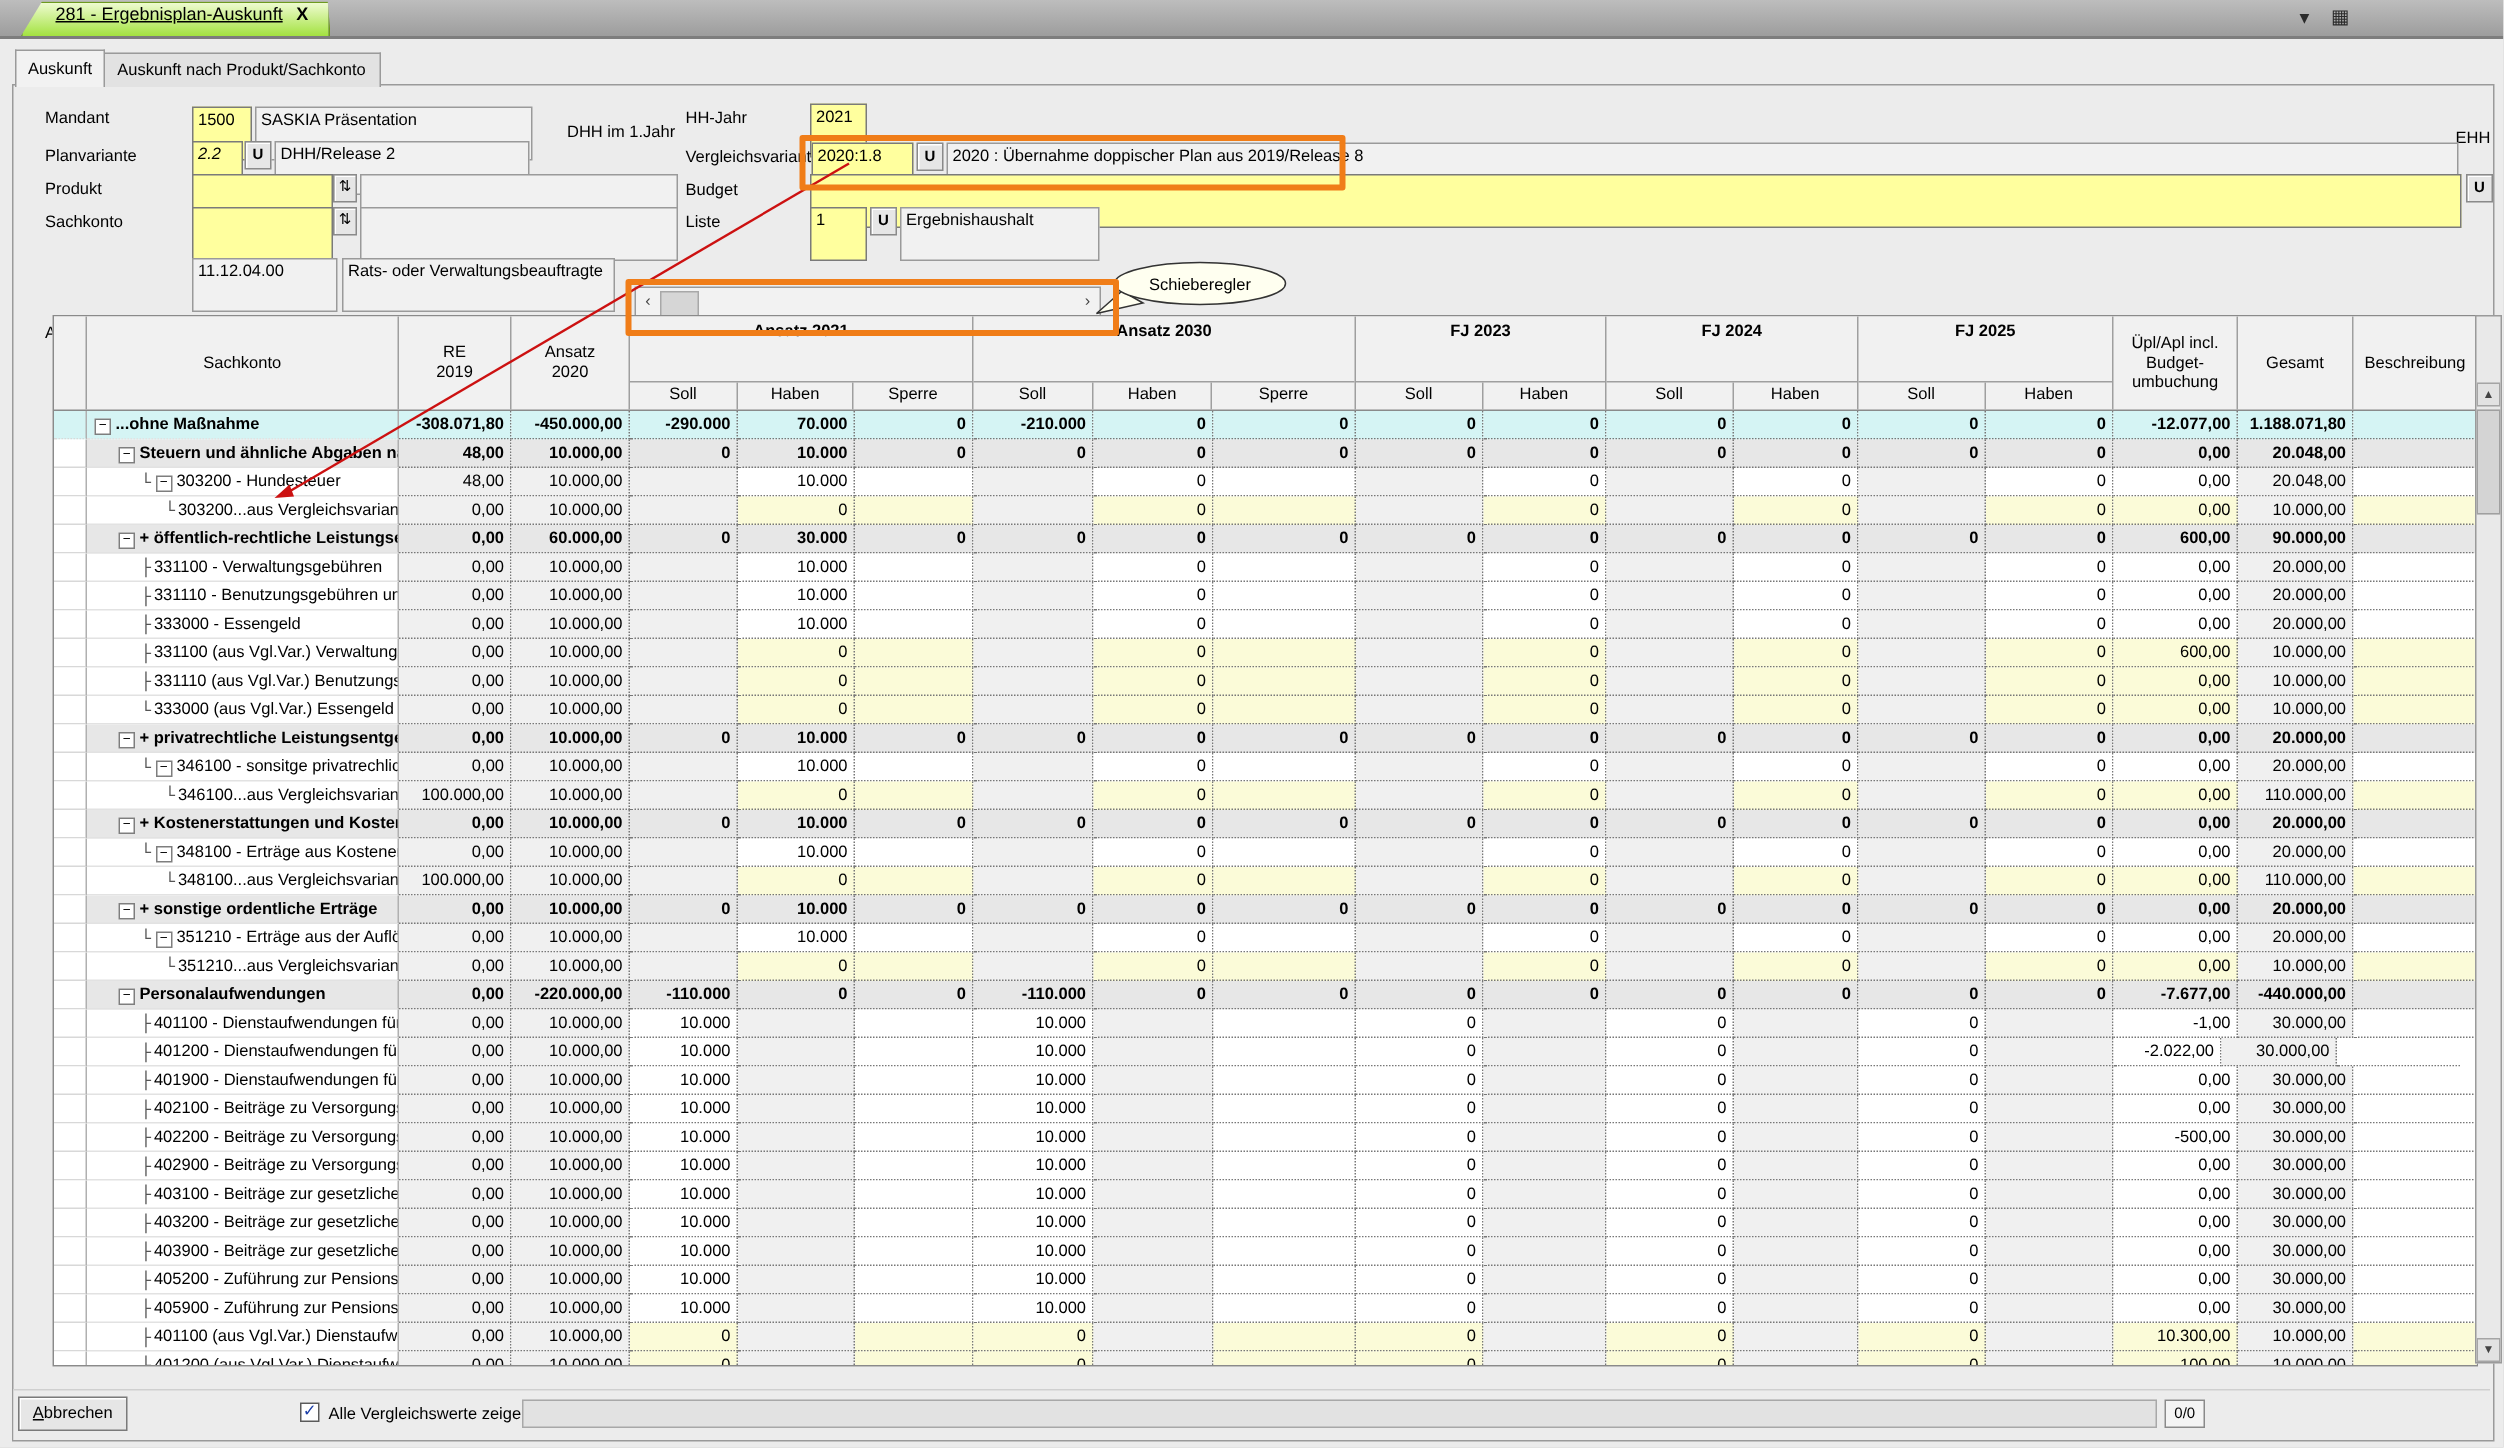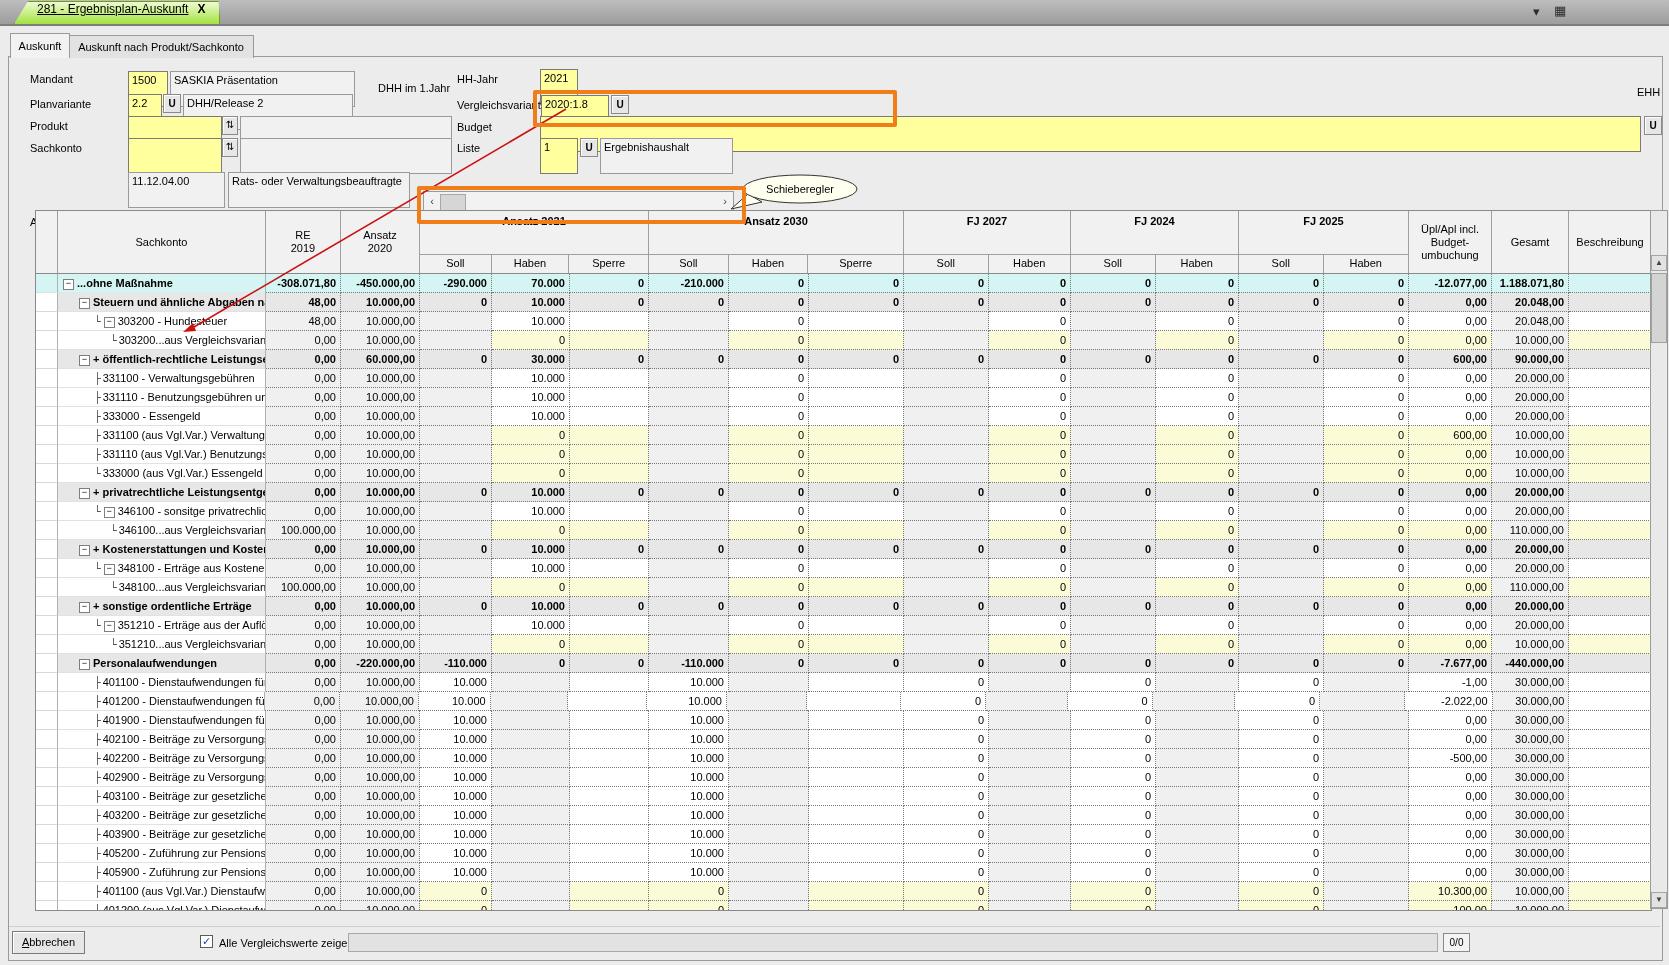--- a/index.html
+++ b/index.html
@@ -96,41 +96,42 @@
     <span>Auskunft nach Produkt/Sachkonto</span>
   </div>
   <div class="pagebox"></div>
 
   <span class="flabel" style="left:30px;top:73px;">Mandant</span>
   <div class="field yellow" style="left:128px;top:71px;width:40px;">1500</div>
   <div class="field ro" style="left:170px;top:71px;width:185px;">SASKIA Präsentation</div>
   <span class="flabel" style="left:378px;top:82px;">DHH im 1.Jahr</span>
 
   <span class="flabel" style="left:30px;top:98px;">Planvariante</span>
-  <div class="field yellow" style="left:128px;top:94px;width:34px;">2.2</div>
+  <div class="field yellow" style="left:128px;top:94px;width:34px;font-style:italic;">2.2</div>
   <div class="ubtn" style="left:163px;top:94px;">U</div>
   <div class="field ro" style="left:183px;top:94px;width:170px;">DHH/Release 2</div>
 
   <span class="flabel" style="left:30px;top:120px;">Produkt</span>
   <div class="field yellow" style="left:128px;top:116px;width:94px;"></div>
   <div class="spin" style="left:222px;top:116px;">⇅</div>
   <div class="field ro" style="left:240px;top:116px;width:212px;"></div>
 
   <span class="flabel" style="left:30px;top:142px;">Sachkonto</span>
   <div class="field yellow" style="left:128px;top:138px;width:94px;"></div>
   <div class="spin" style="left:222px;top:138px;">⇅</div>
   <div class="field ro" style="left:240px;top:138px;width:212px;"></div>
 
   <span class="flabel" style="left:457px;top:73px;">HH-Jahr</span>
   <div class="field yellow" style="left:540px;top:69px;width:38px;">2021</div>
   <span class="flabel" style="left:1637px;top:86px;">EHH</span>
 
   <span class="flabel" style="left:457px;top:99px;">Vergleichsvariante</span>
   <div class="field yellow" style="left:541px;top:95px;width:68px;">2020:1.8</div>
   <div class="ubtn" style="left:611px;top:95px;">U</div>
+  <div class="field ro" style="left:631px;top:95px;width:1008px;">2020 : Übernahme doppischer Plan aus 2019/Release 8</div>
   <div class="orange-box" style="left:533px;top:90px;width:356px;height:29px;"></div>
 
   <span class="flabel" style="left:457px;top:121px;">Budget</span>
   <div class="field yellow" style="left:540px;top:116px;width:1101px;"></div>
   <div class="ubtn" style="left:1644px;top:116px;">U</div>
 
   <span class="flabel" style="left:457px;top:142px;">Liste</span>
   <div class="field yellow" style="left:540px;top:138px;width:38px;">1</div>
   <div class="ubtn" style="left:580px;top:138px;">U</div>
   <div class="field ro" style="left:600px;top:138px;width:133px;">Ergebnishaushalt</div>
@@ -170,21 +171,21 @@
       </div>
       <div class="hgroup" style="width:255px">
         <div class="gt">Ansatz 2030</div>
         <div class="gsub">
           <div style="width:80px">Soll</div>
           <div style="width:80px">Haben</div>
           <div style="width:95px">Sperre</div>
         </div>
       </div>
       <div class="hgroup" style="width:167px">
-        <div class="gt">FJ 2027</div>
+        <div class="gt">FJ 2023</div>
         <div class="gsub">
           <div style="width:85px">Soll</div>
           <div style="width:82px">Haben</div>
         </div>
       </div>
       <div class="hgroup" style="width:168px">
         <div class="gt">FJ 2024</div>
         <div class="gsub">
           <div style="width:85px">Soll</div>
           <div style="width:83px">Haben</div>
@@ -755,21 +756,21 @@
           <div class="cell" style="width: 79px; background: rgb(255, 255, 255);"></div>
           <div class="cell" style="width: 80px; background: rgb(255, 255, 255);">10.000</div>
           <div class="cell" style="width: 80px; background: rgb(240, 240, 240);"></div>
           <div class="cell" style="width: 95px; background: rgb(255, 255, 255);"></div>
           <div class="cell" style="width: 85px; background: rgb(255, 255, 255);">0</div>
           <div class="cell" style="width: 82px; background: rgb(240, 240, 240);"></div>
           <div class="cell" style="width: 85px; background: rgb(255, 255, 255);">0</div>
           <div class="cell" style="width: 83px; background: rgb(240, 240, 240);"></div>
           <div class="cell" style="width: 85px; background: rgb(255, 255, 255);">0</div>
           <div class="cell" style="width: 85px; background: rgb(240, 240, 240);"></div>
-          <div class="cell" style="width: 88px; background: rgb(255, 255, 255);">-2.022,00</div>
+          <div class="cell" style="width: 72px; background: rgb(255, 255, 255);">-2.022,00</div>
           <div class="cell" style="width: 77px; background: rgb(240, 240, 240);">30.000,00</div>
           <div class="cell" style="width: 82px; border-right: none; background: rgb(255, 255, 255);"></div>
         </div>
         <div class="trow detail">
           <div class="indcell" style="width: 22px;"></div>
           <div class="lblcell" style="width: 208px; padding-left: 36px;">
             <span class="tick">├</span>
             <span>401900 - Dienstaufwendungen für sonstige</span>
           </div>
           <div class="cell" style="width: 75px; background: rgb(240, 240, 240);">0,00</div>

